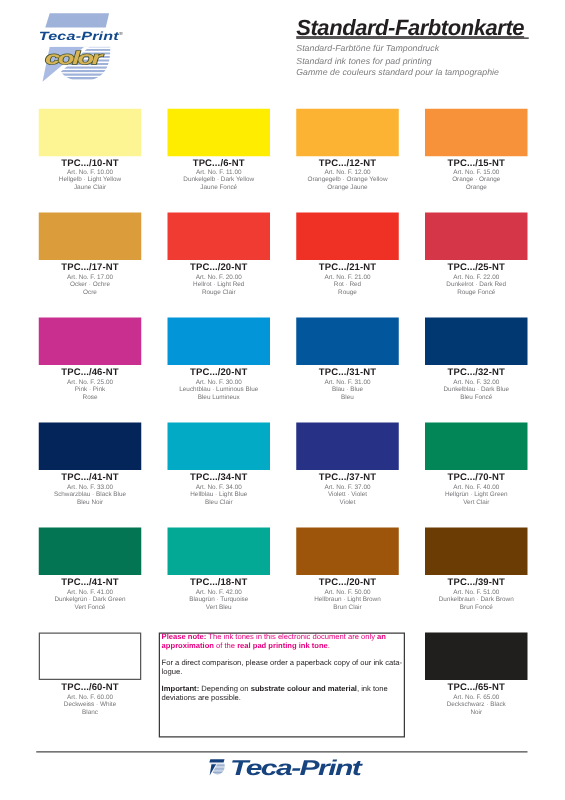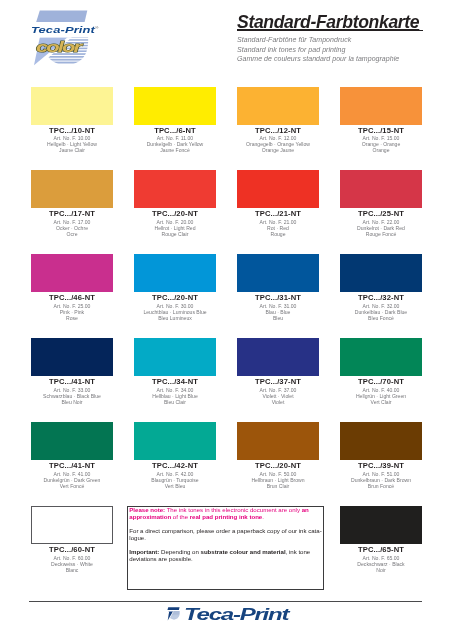--- a/index.html
+++ b/index.html
@@ -247,21 +247,21 @@
       <div class="lbl">
         <div class="code">TPC.../41-NT</div>
         <div class="sub">Art. No. F. 41.00</div>
         <div class="sub">Dunkelgrün · Dark Green</div>
         <div class="sub">Vert Foncé</div>
       </div>
     </div>
 <div class="cell" style="left:134px;top:422.2px">
       <div class="swatch" style="background:#03a994"></div>
       <div class="lbl">
-        <div class="code">TPC.../42-NT</div>
+        <div class="code">TPC.../18-NT</div>
         <div class="sub">Art. No. F. 42.00</div>
         <div class="sub">Blaugrün · Turquoise</div>
         <div class="sub">Vert Bleu</div>
       </div>
     </div>
 <div class="cell" style="left:237px;top:422.2px">
       <div class="swatch" style="background:#9c550b"></div>
       <div class="lbl">
         <div class="code">TPC.../20-NT</div>
         <div class="sub">Art. No. F. 50.00</div>

